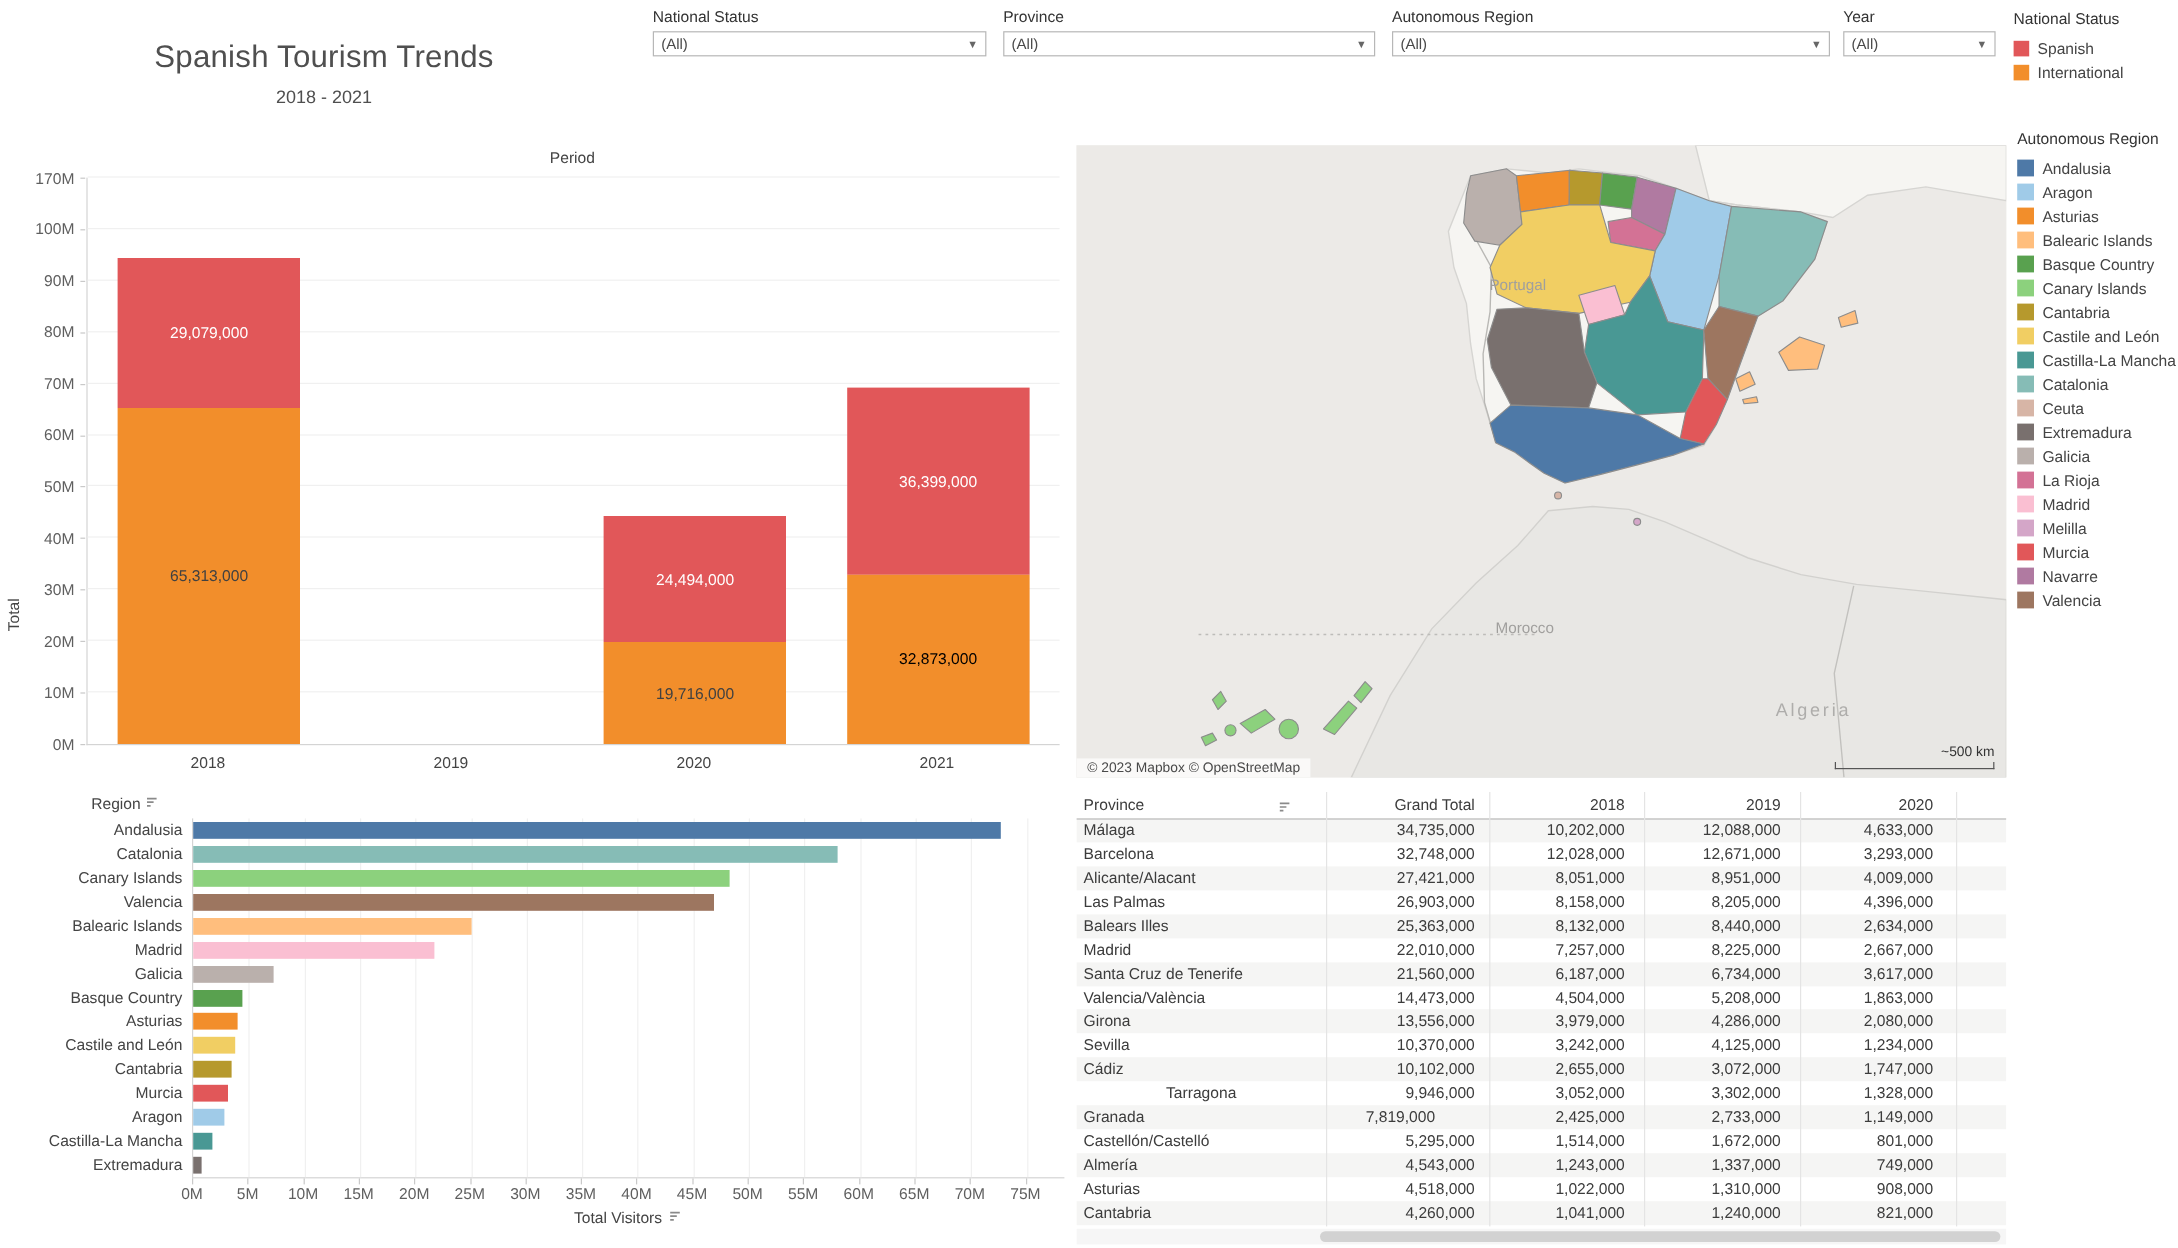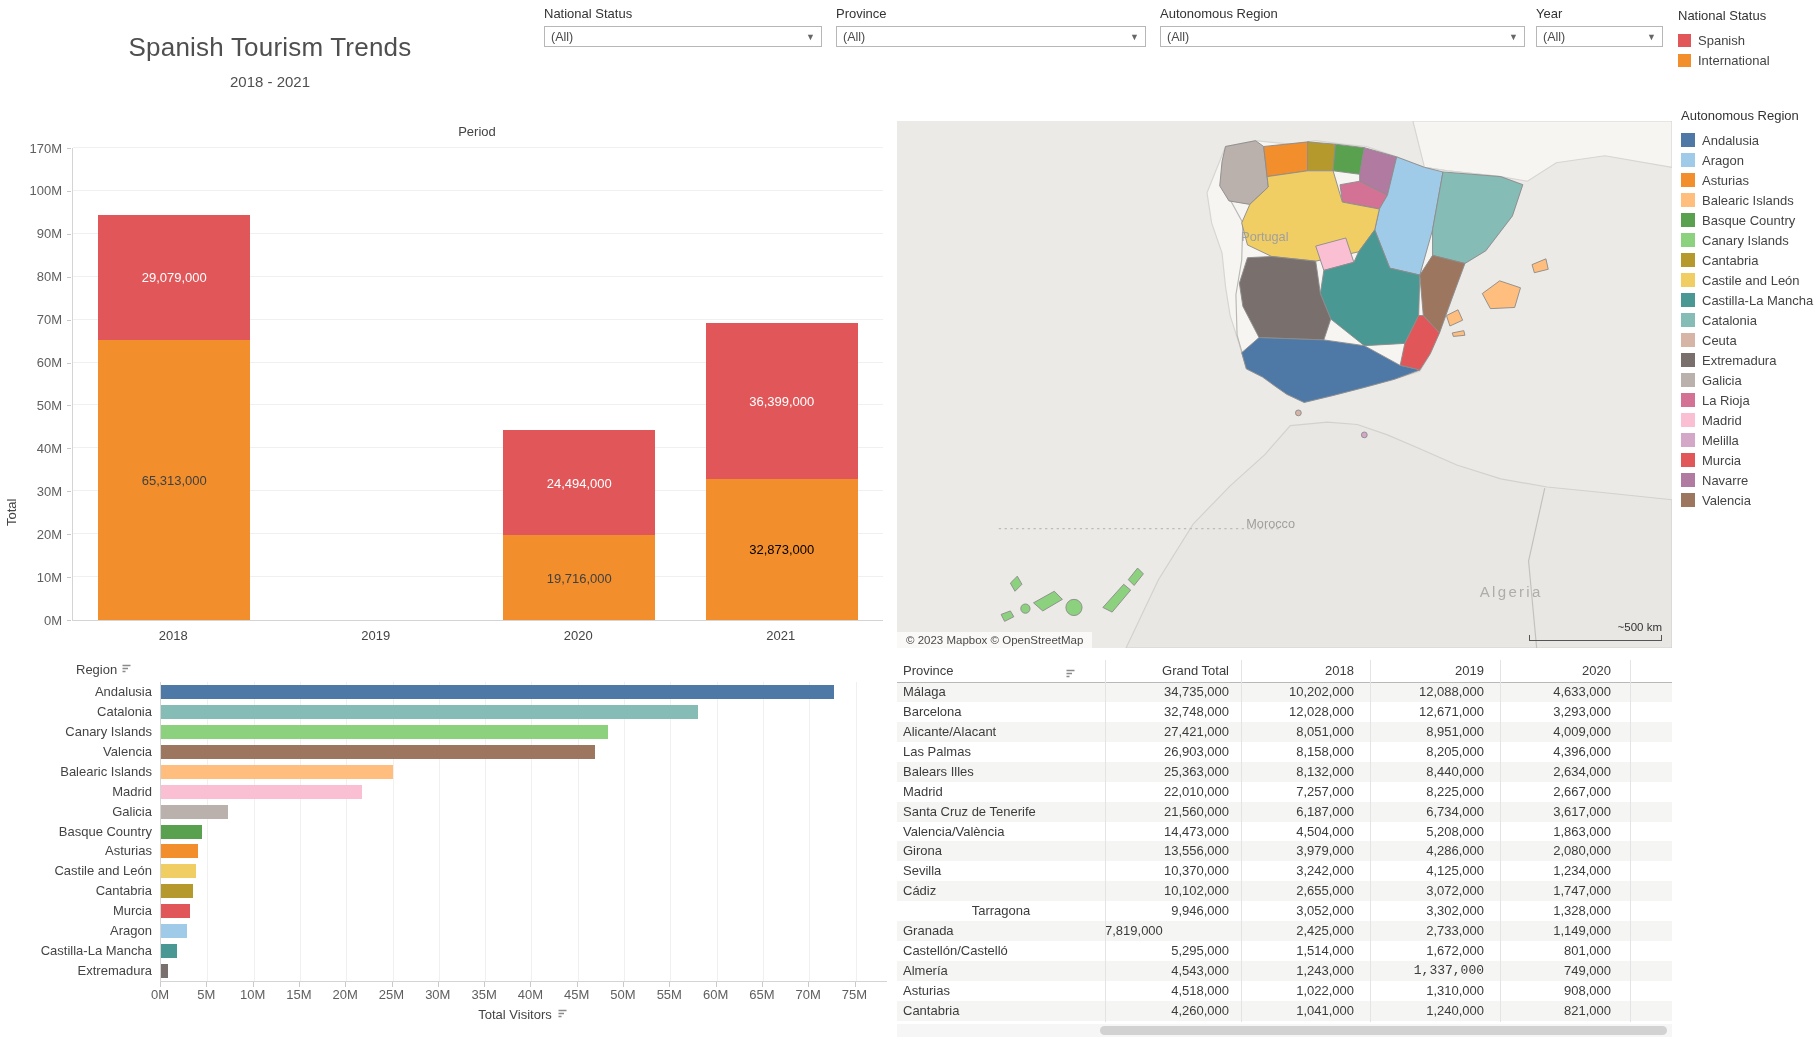--- a/index.html
+++ b/index.html
@@ -499,33 +499,33 @@
       <div class="pt-cell" style="left: 208px; width: 136px; text-align: right; padding-right: 12px; box-sizing: border-box; top: 221.3px; height: 19.93px; line-height: 19.93px;">10,102,000</div>
       <div class="pt-cell" style="left: 344px; width: 129px; text-align: right; padding-right: 16px; box-sizing: border-box; top: 221.3px; height: 19.93px; line-height: 19.93px;">2,655,000</div>
       <div class="pt-cell" style="left: 473px; width: 130px; text-align: right; padding-right: 16px; box-sizing: border-box; top: 221.3px; height: 19.93px; line-height: 19.93px;">3,072,000</div>
       <div class="pt-cell" style="left: 603px; width: 130px; text-align: right; padding-right: 19px; box-sizing: border-box; top: 221.3px; height: 19.93px; line-height: 19.93px;">1,747,000</div>
       <div class="pt-cell" style="left: 6px; width: 196px; text-align: center; padding-right: 0px; box-sizing: border-box; top: 241.23px; height: 19.93px; line-height: 19.93px;">Tarragona</div>
       <div class="pt-cell" style="left: 208px; width: 136px; text-align: right; padding-right: 12px; box-sizing: border-box; top: 241.23px; height: 19.93px; line-height: 19.93px;">9,946,000</div>
       <div class="pt-cell" style="left: 344px; width: 129px; text-align: right; padding-right: 16px; box-sizing: border-box; top: 241.23px; height: 19.93px; line-height: 19.93px;">3,052,000</div>
       <div class="pt-cell" style="left: 473px; width: 130px; text-align: right; padding-right: 16px; box-sizing: border-box; top: 241.23px; height: 19.93px; line-height: 19.93px;">3,302,000</div>
       <div class="pt-cell" style="left: 603px; width: 130px; text-align: right; padding-right: 19px; box-sizing: border-box; top: 241.23px; height: 19.93px; line-height: 19.93px;">1,328,000</div>
       <div class="pt-cell" style="left: 6px; width: 196px; text-align: left; padding-right: 0px; box-sizing: border-box; top: 261.16px; height: 19.93px; line-height: 19.93px;">Granada</div>
-      <div class="pt-cell" style="left: 208px; width: 136px; text-align: left; padding-right: 12px; box-sizing: border-box; top: 261.16px; height: 19.93px; line-height: 19.93px;">7,819,000</div>
+      <div class="pt-cell" style="left: 208px; width: 136px; text-align: center; padding-right: 12px; box-sizing: border-box; top: 261.16px; height: 19.93px; line-height: 19.93px;">7,819,000</div>
       <div class="pt-cell" style="left: 344px; width: 129px; text-align: right; padding-right: 16px; box-sizing: border-box; top: 261.16px; height: 19.93px; line-height: 19.93px;">2,425,000</div>
       <div class="pt-cell" style="left: 473px; width: 130px; text-align: right; padding-right: 16px; box-sizing: border-box; top: 261.16px; height: 19.93px; line-height: 19.93px;">2,733,000</div>
       <div class="pt-cell" style="left: 603px; width: 130px; text-align: right; padding-right: 19px; box-sizing: border-box; top: 261.16px; height: 19.93px; line-height: 19.93px;">1,149,000</div>
       <div class="pt-cell" style="left: 6px; width: 196px; text-align: left; padding-right: 0px; box-sizing: border-box; top: 281.09px; height: 19.93px; line-height: 19.93px;">Castellón/Castelló</div>
       <div class="pt-cell" style="left: 208px; width: 136px; text-align: right; padding-right: 12px; box-sizing: border-box; top: 281.09px; height: 19.93px; line-height: 19.93px;">5,295,000</div>
       <div class="pt-cell" style="left: 344px; width: 129px; text-align: right; padding-right: 16px; box-sizing: border-box; top: 281.09px; height: 19.93px; line-height: 19.93px;">1,514,000</div>
       <div class="pt-cell" style="left: 473px; width: 130px; text-align: right; padding-right: 16px; box-sizing: border-box; top: 281.09px; height: 19.93px; line-height: 19.93px;">1,672,000</div>
       <div class="pt-cell" style="left: 603px; width: 130px; text-align: right; padding-right: 19px; box-sizing: border-box; top: 281.09px; height: 19.93px; line-height: 19.93px;">801,000</div>
       <div class="pt-cell" style="left: 6px; width: 196px; text-align: left; padding-right: 0px; box-sizing: border-box; top: 301.02px; height: 19.93px; line-height: 19.93px;">Almería</div>
       <div class="pt-cell" style="left: 208px; width: 136px; text-align: right; padding-right: 12px; box-sizing: border-box; top: 301.02px; height: 19.93px; line-height: 19.93px;">4,543,000</div>
       <div class="pt-cell" style="left: 344px; width: 129px; text-align: right; padding-right: 16px; box-sizing: border-box; top: 301.02px; height: 19.93px; line-height: 19.93px;">1,243,000</div>
-      <div class="pt-cell" style="left: 473px; width: 130px; text-align: right; padding-right: 16px; box-sizing: border-box; top: 301.02px; height: 19.93px; line-height: 19.93px; font-family: Liberation Mono, monospace;">1,337,000</div>
+      <div class="pt-cell" style="left: 473px; width: 130px; text-align: right; padding-right: 16px; box-sizing: border-box; top: 301.02px; height: 19.93px; line-height: 19.93px;">1,337,000</div>
       <div class="pt-cell" style="left: 603px; width: 130px; text-align: right; padding-right: 19px; box-sizing: border-box; top: 301.02px; height: 19.93px; line-height: 19.93px;">749,000</div>
       <div class="pt-cell" style="left: 6px; width: 196px; text-align: left; padding-right: 0px; box-sizing: border-box; top: 320.95px; height: 19.93px; line-height: 19.93px;">Asturias</div>
       <div class="pt-cell" style="left: 208px; width: 136px; text-align: right; padding-right: 12px; box-sizing: border-box; top: 320.95px; height: 19.93px; line-height: 19.93px;">4,518,000</div>
       <div class="pt-cell" style="left: 344px; width: 129px; text-align: right; padding-right: 16px; box-sizing: border-box; top: 320.95px; height: 19.93px; line-height: 19.93px;">1,022,000</div>
       <div class="pt-cell" style="left: 473px; width: 130px; text-align: right; padding-right: 16px; box-sizing: border-box; top: 320.95px; height: 19.93px; line-height: 19.93px;">1,310,000</div>
       <div class="pt-cell" style="left: 603px; width: 130px; text-align: right; padding-right: 19px; box-sizing: border-box; top: 320.95px; height: 19.93px; line-height: 19.93px;">908,000</div>
       <div class="pt-cell" style="left: 6px; width: 196px; text-align: left; padding-right: 0px; box-sizing: border-box; top: 340.88px; height: 19.93px; line-height: 19.93px;">Cantabria</div>
       <div class="pt-cell" style="left: 208px; width: 136px; text-align: right; padding-right: 12px; box-sizing: border-box; top: 340.88px; height: 19.93px; line-height: 19.93px;">4,260,000</div>
       <div class="pt-cell" style="left: 344px; width: 129px; text-align: right; padding-right: 16px; box-sizing: border-box; top: 340.88px; height: 19.93px; line-height: 19.93px;">1,041,000</div>
       <div class="pt-cell" style="left: 473px; width: 130px; text-align: right; padding-right: 16px; box-sizing: border-box; top: 340.88px; height: 19.93px; line-height: 19.93px;">1,240,000</div>

